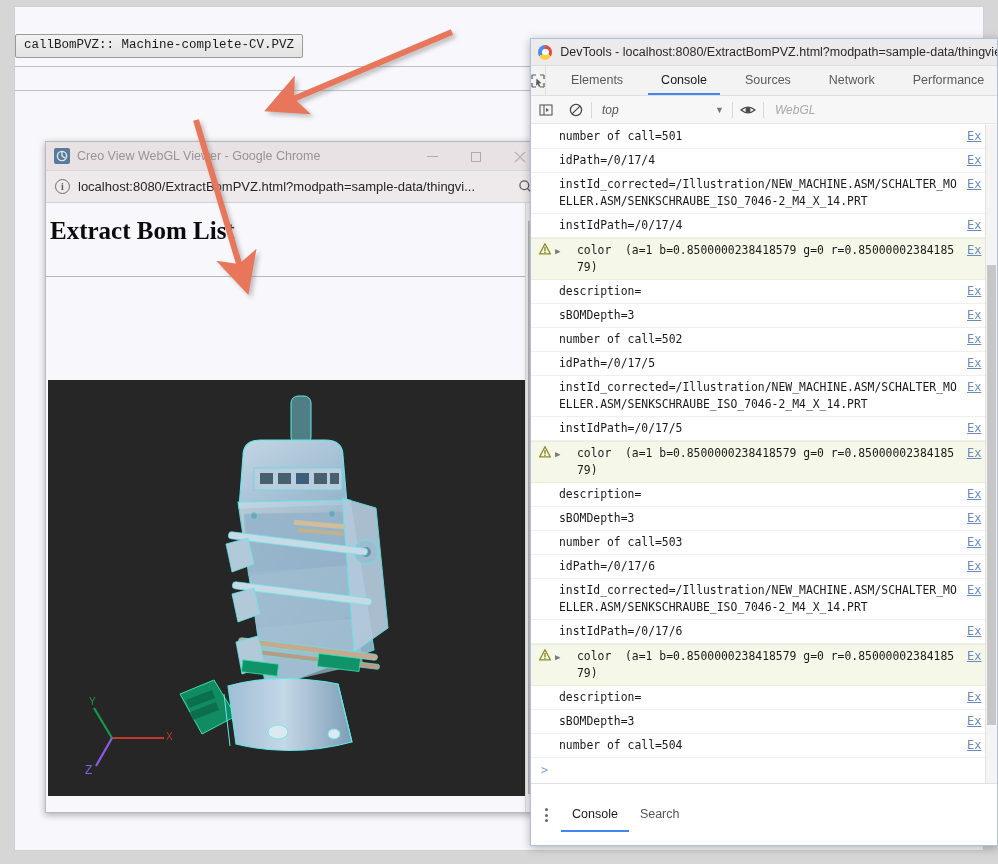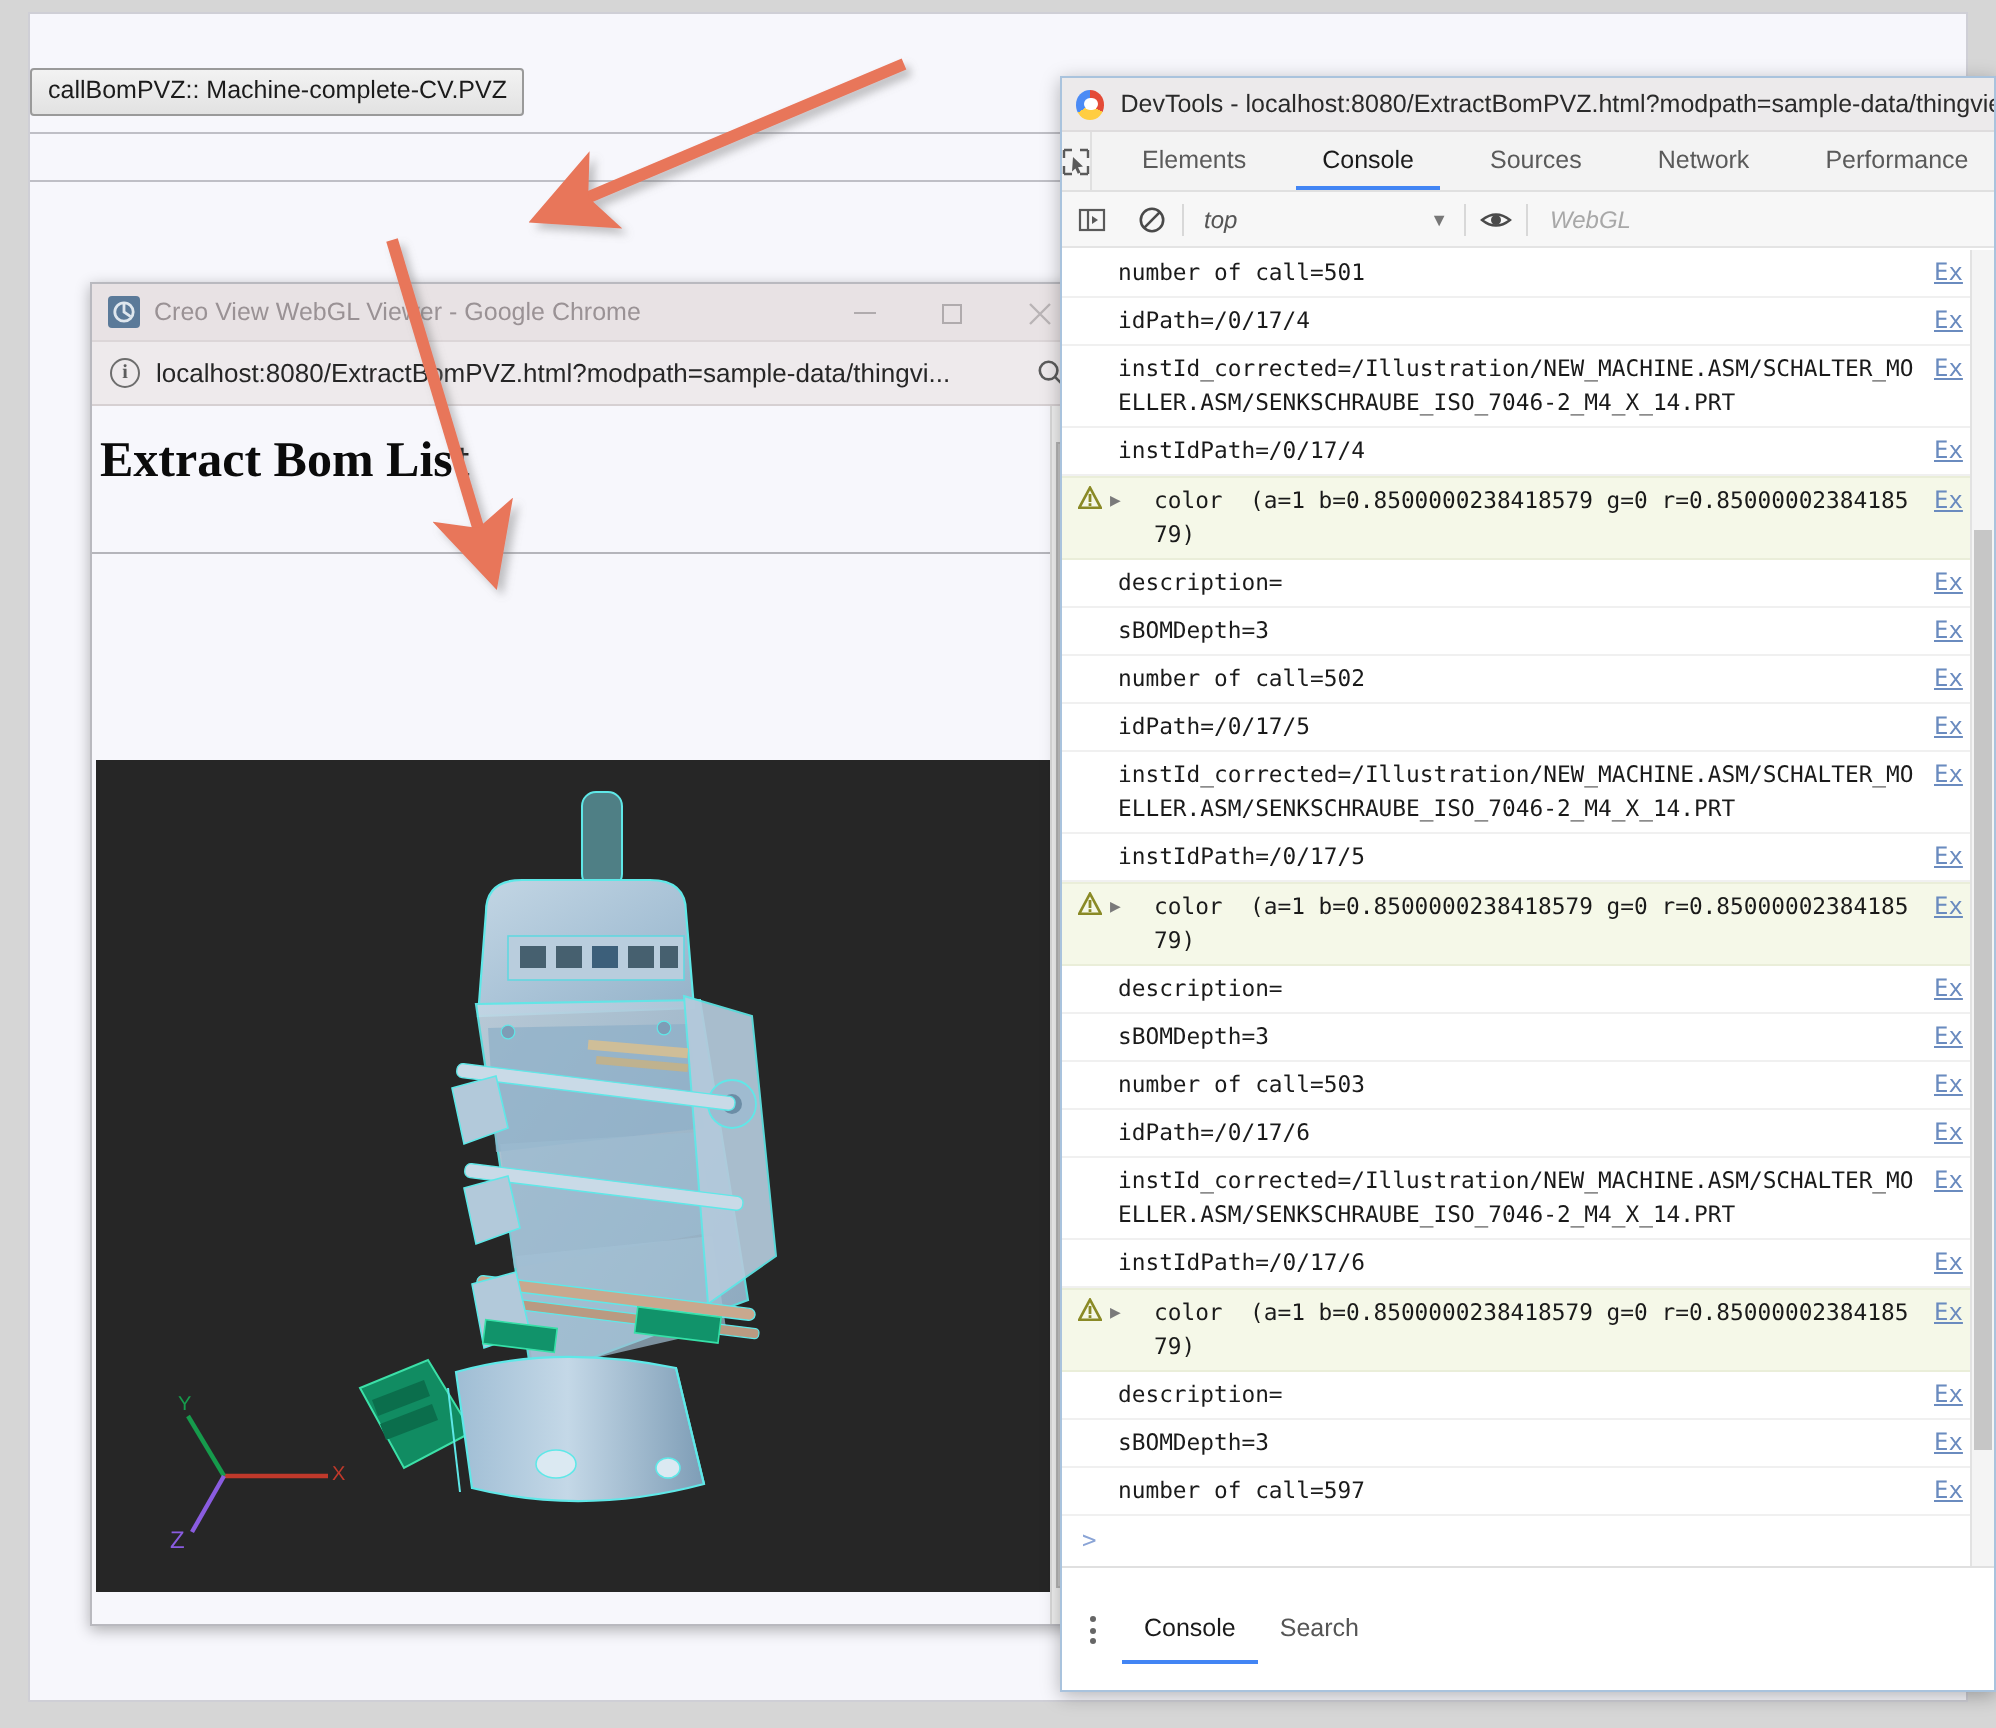--- a/index.html
+++ b/index.html
@@ -19,21 +19,21 @@
     border:1px solid #cfcfd6;
   }
 
   .rule { position:absolute; left:0; width:100%; height:1px; background:#bfbfc6; }
 
   .pvz-btn {
     position:absolute;
     background: linear-gradient(#f2f2f2,#e2e2e2);
     border:1px solid #9a9a9a;
     border-radius:2px;
-    font-family:Liberation Sans, sans-serif;
+    font-family:Liberation Mono, monospace;
     font-size:12.5px;
     color:#1b1b1b;
     padding:4px 8px 5px 8px;
     white-space:nowrap;
     line-height:1;
     cursor:pointer;
   }
 
   
   #chrome-window {
@@ -433,21 +433,21 @@
       <div class="log-row"><span class="txt">idPath=/0/17/6</span><span class="srclink">Ex</span></div>
       <div class="log-row"><span class="txt">instId_corrected=/Illustration/NEW_MACHINE.ASM/SCHALTER_MOELLER.ASM/SENKSCHRAUBE_ISO_7046-2_M4_X_14.PRT</span><span class="srclink">Ex</span></div>
       <div class="log-row"><span class="txt">instIdPath=/0/17/6</span><span class="srclink">Ex</span></div>
       <div class="log-row warn"><span class="warnicon"><svg width="12" height="12" viewBox="0 0 12 12">
             <path d="M6 .8 L11.4 10.9 L.6 10.9 Z" fill="none" stroke="#8a8a26" stroke-width="1.3"></path>
             <rect x="5.3" y="4" width="1.4" height="4" fill="#8a8a26"></rect>
             <rect x="5.3" y="8.6" width="1.4" height="1.4" fill="#8a8a26"></rect>
           </svg></span><span class="disc">▶</span><span class="txt">color  (a=1 b=0.8500000238418579 g=0 r=0.8500000238418579)</span><span class="srclink">Ex</span></div>
       <div class="log-row"><span class="txt">description=</span><span class="srclink">Ex</span></div>
       <div class="log-row"><span class="txt">sBOMDepth=3</span><span class="srclink">Ex</span></div>
-      <div class="log-row"><span class="txt">number of call=597</span><span class="srclink">Ex</span></div>
+      <div class="log-row"><span class="txt">number of call=504</span><span class="srclink">Ex</span></div>
       <div class="log-row" id="prompt-row">&gt;</div>
     </div>
   <div id="console-scrollbar">
     <div id="console-thumb"></div>
   </div>
 
   <div id="dt-drawer">
     <div id="drawer-tabs">
       <div id="kebab">
           <i></i>

